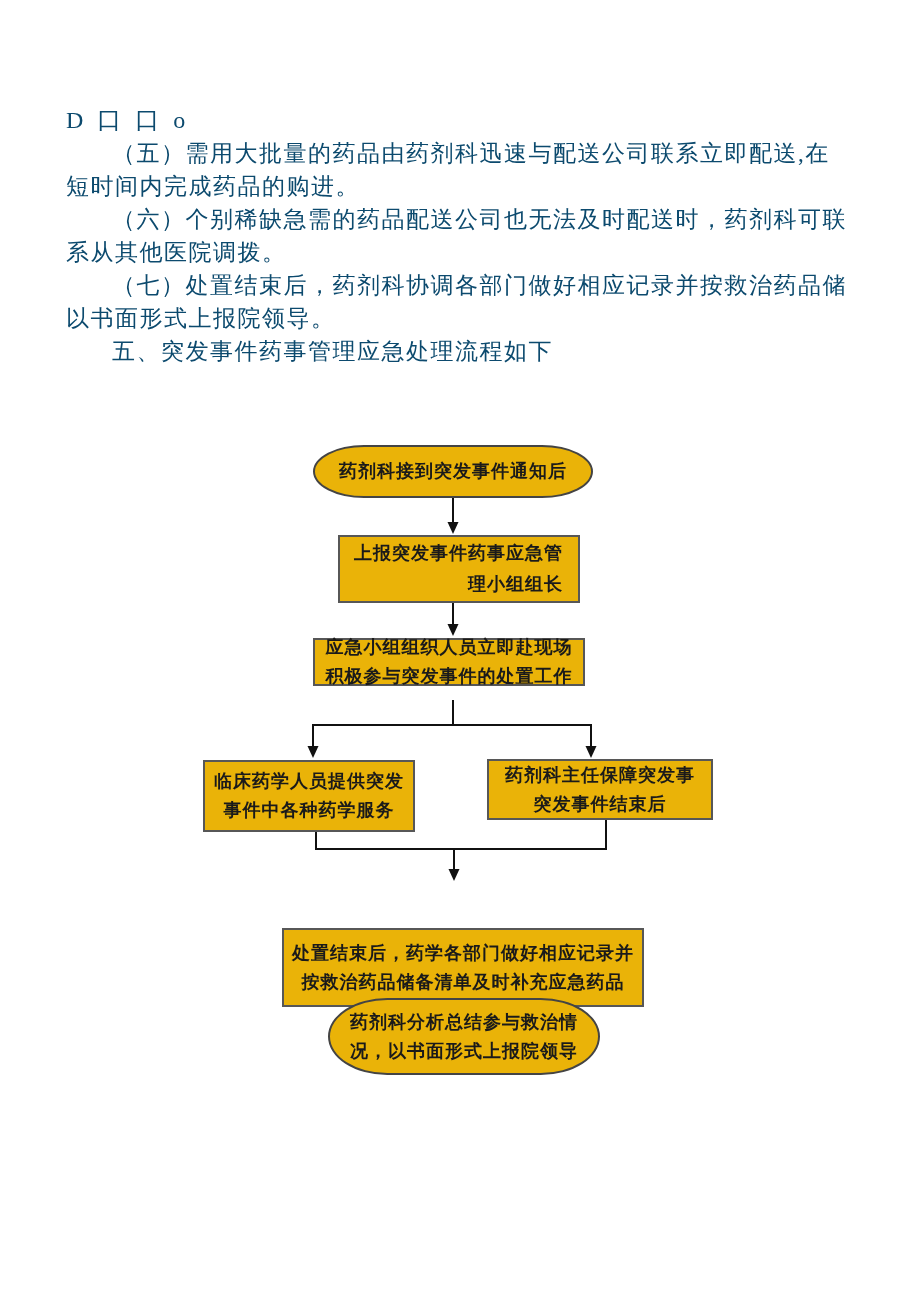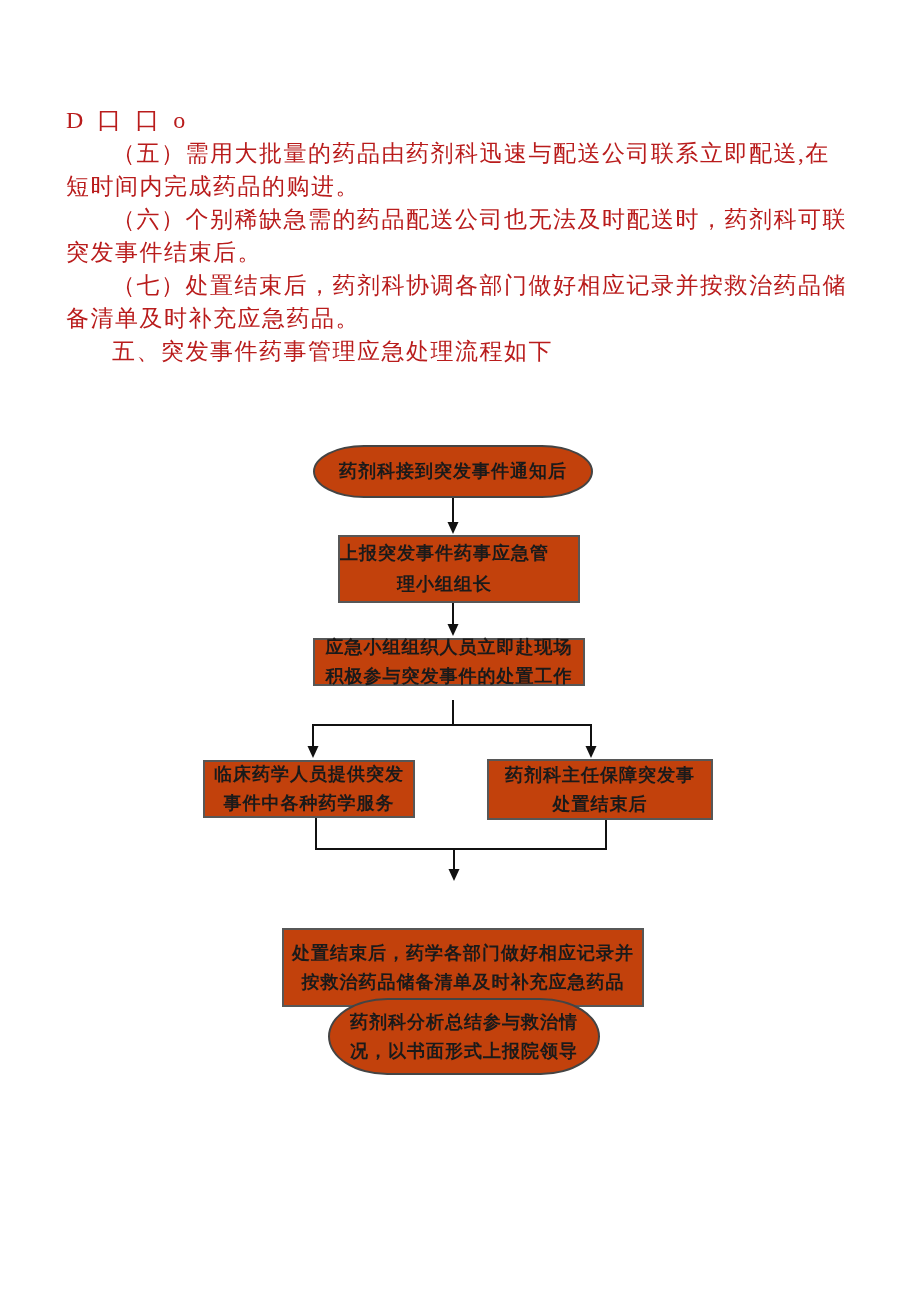--- a/index.html
+++ b/index.html
@@ -16,21 +16,21 @@
     position:absolute;
     left:66px;top:104px;width:792px;
   }
   .textblock p{
     margin:0;
     font-size:23px;
     line-height:33px;
     letter-spacing:1.5px;
     white-space:pre-line;
     text-indent:2em;
-    color:#b91c1c;
+    color:#0c4a6e;
   }
   .textblock p.stray{
     text-indent:0;
     letter-spacing:4px;
     font-size:24px;
   }
   
   .flowchart{
     position:absolute;left:0;top:0;width:920px;height:1301px;
   }
@@ -41,45 +41,45 @@
     display:flex;
     align-items:center;
     justify-content:center;
     text-align:center;
     font-weight:bold;
     font-size:18px;
     line-height:29px;
     letter-spacing:1px;
     white-space:pre-line;
     color:#1a1a1a;
-    background:#c2410c;
+    background:#eab308;
   }
   .node.rect{border:2px solid #575757;}
   .node.pill{border:2px solid #444444;}
-  .node.align-left{justify-content:flex-start;text-align:center;padding-right:8px;}
+  .node.align-left{justify-content:flex-start;text-align:right;padding-left:14px;padding-right:8px;}
   
   .n-start {left:313px;top:445px;width:280px;height:53px;border-radius:52px/27px;}
   .n-report {left:338px;top:535px;width:242px;height:68px;line-height:31px;}
   .n-dispatch{left:313px;top:638px;width:272px;height:48px;}
-  .n-clinical{left:203px;top:760px;width:212px;height:58px;}
+  .n-clinical{left:203px;top:760px;width:212px;height:72px;}
   .n-director{left:487px;top:759px;width:226px;height:61px;}
   .n-record {left:282px;top:928px;width:362px;height:79px;}
   .n-end {left:328px;top:998px;width:272px;height:77px;border-radius:60px/39px;justify-content:center;}
 </style>
 </head>
 <body>
 
 <div class="textblock">
   <p class="stray">D 口 口 o</p>
   <p>（五）需用大批量的药品由药剂科迅速与配送公司联系立即配送,在
 短时间内完成药品的购进。</p>
   <p>（六）个别稀缺急需的药品配送公司也无法及时配送时，药剂科可联
-突发事件结束后。</p>
+系从其他医院调拨。</p>
   <p>（七）处置结束后，药剂科协调各部门做好相应记录并按救治药品储
-备清单及时补充应急药品。</p>
+以书面形式上报院领导。</p>
   <p>五、突发事件药事管理应急处理流程如下</p>
 </div>
 
 <div class="flowchart">
 
   <svg class="connectors" width="920" height="1301" viewBox="0 0 920 1301">
 
     <line x1="453" y1="498" x2="453" y2="524" stroke="#111" stroke-width="2"></line>
     <polygon points="447.5,522 458.5,522 453,534" fill="#111"></polygon>
 
@@ -117,21 +117,21 @@
 积极参与突发事件的处置工作</span>
   </div>
 
   <div class="node rect n-clinical">
     <span>临床药学人员提供突发
 事件中各种药学服务</span>
   </div>
 
   <div class="node rect n-director">
     <span>药剂科主任保障突发事
-处置结束后</span>
+突发事件结束后</span>
   </div>
 
   <div class="node rect n-record">
     <span>处置结束后，药学各部门做好相应记录并
 按救治药品储备清单及时补充应急药品</span>
   </div>
 
   <div class="node pill n-end">
     <span>药剂科分析总结参与救治情
 况，以书面形式上报院领导</span>

